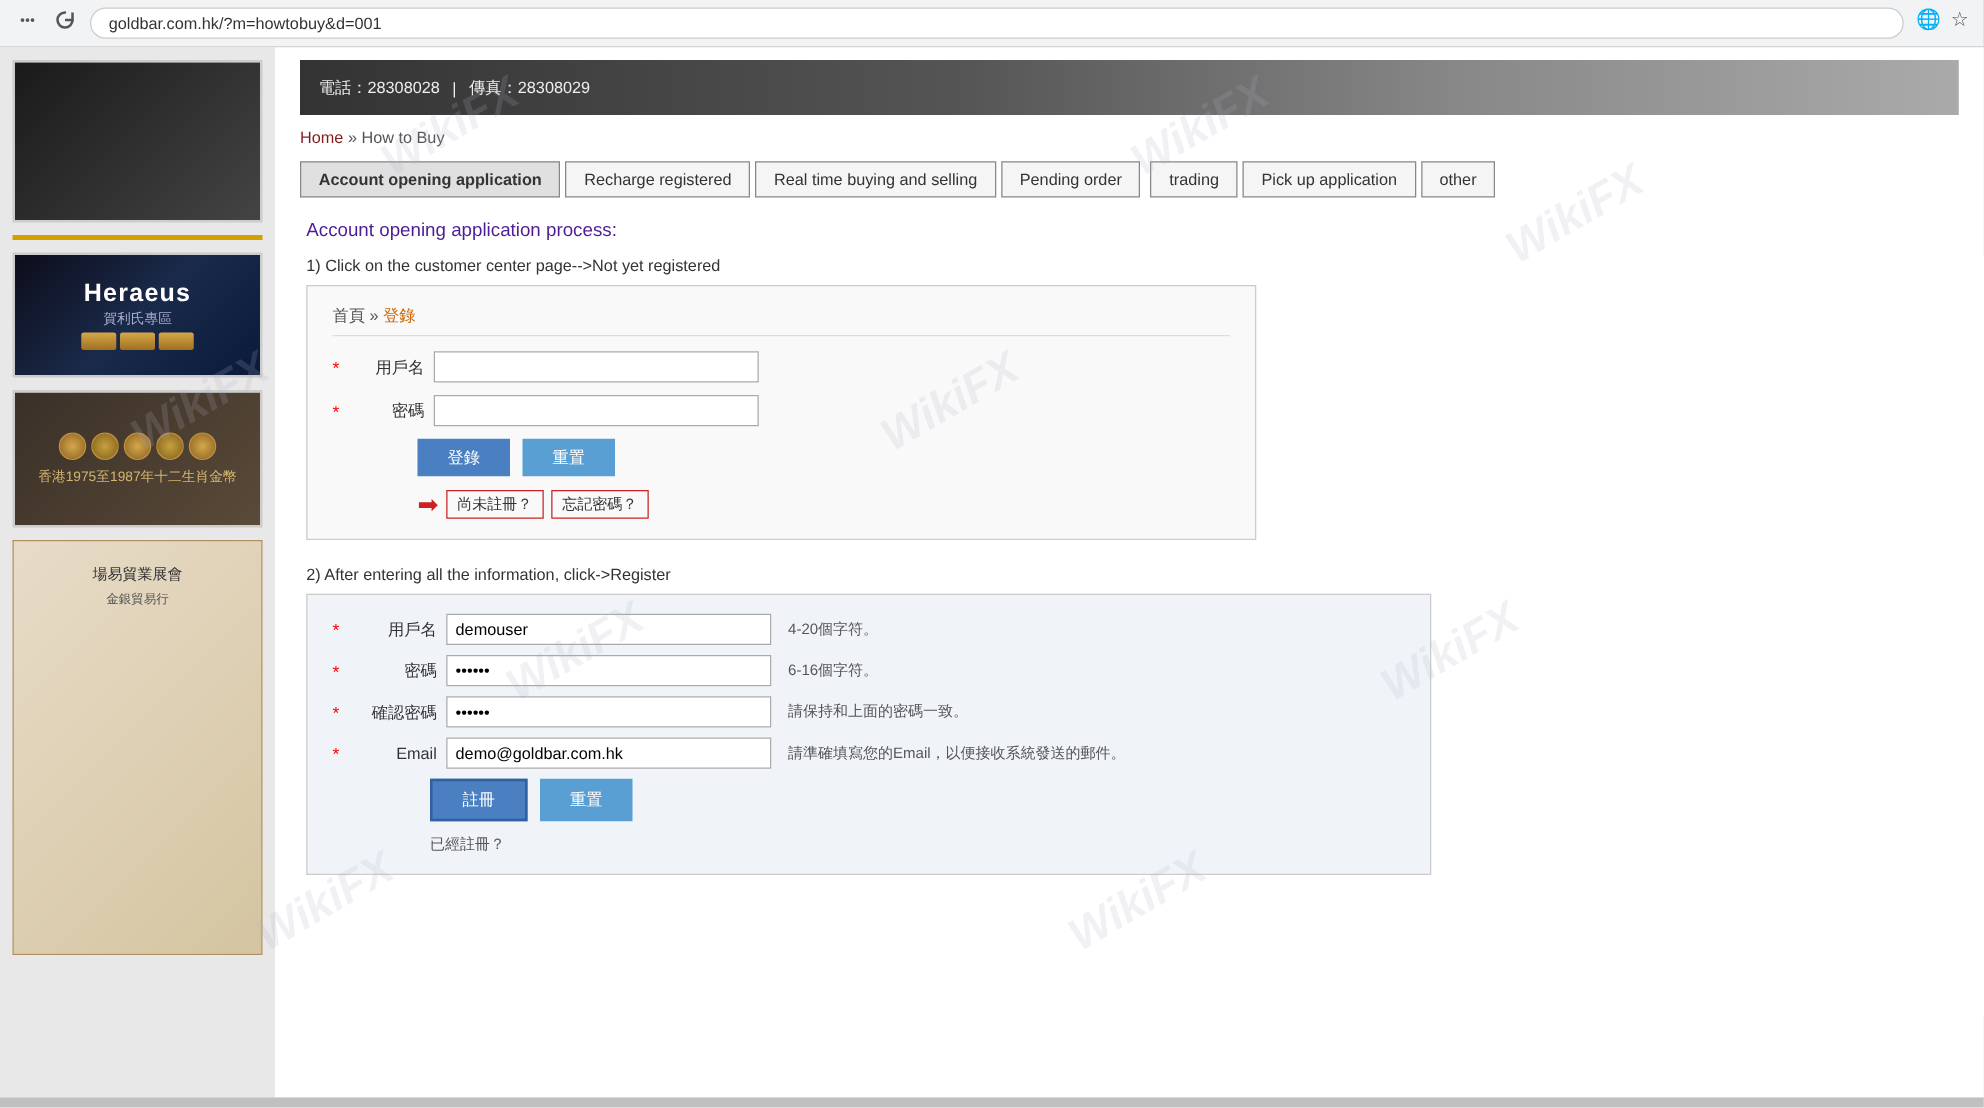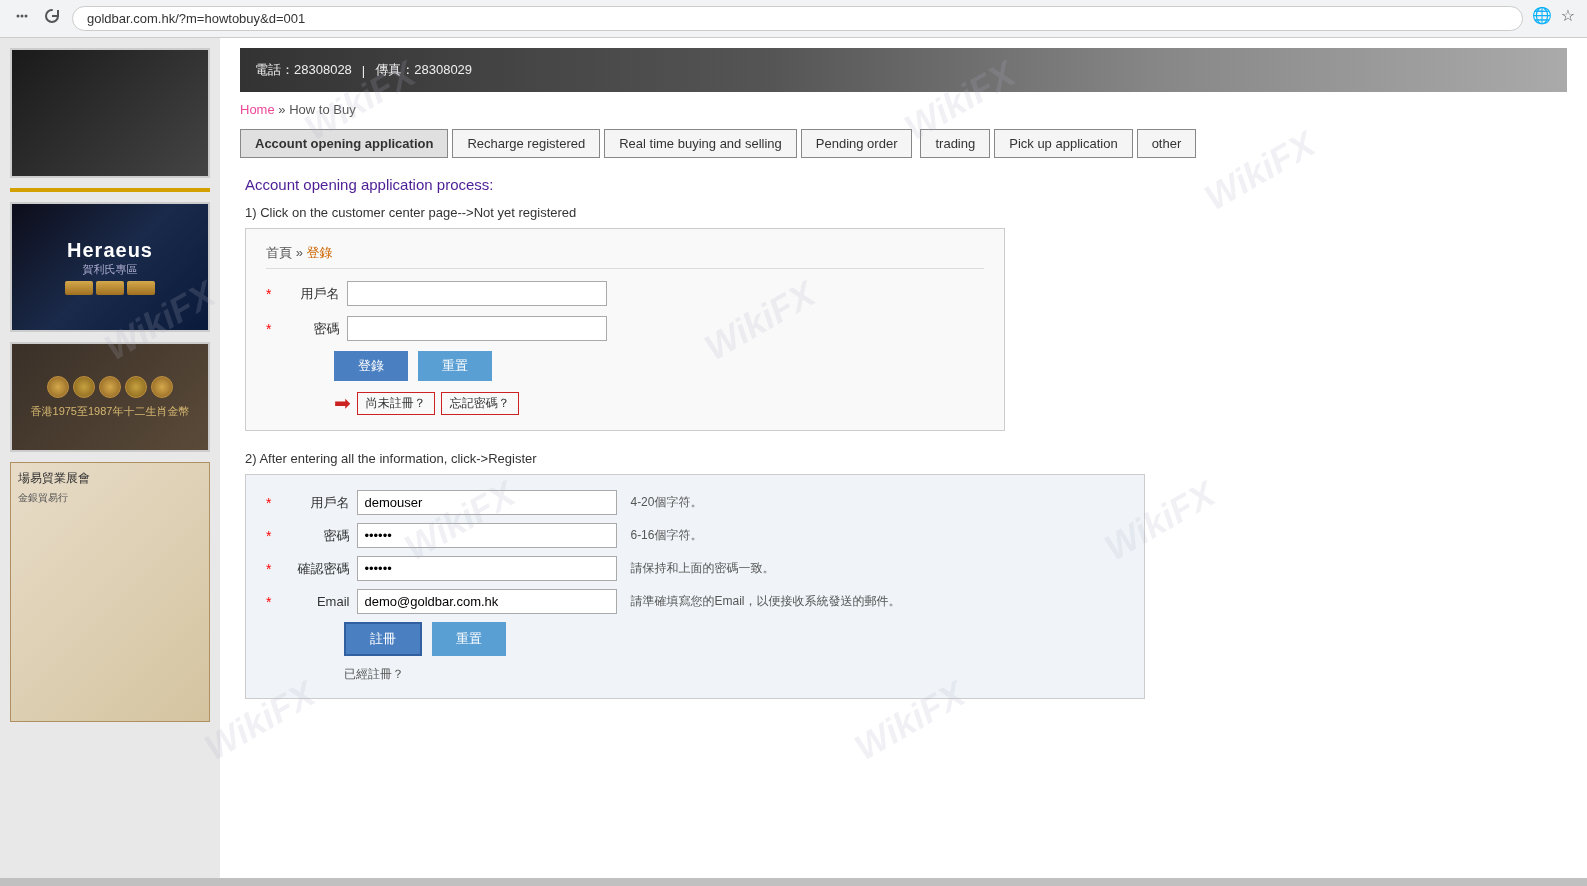--- a/index.html
+++ b/index.html
@@ -149,21 +149,21 @@
       font-size: 13px;
       gap: 10px;
     }
     
     .breadcrumb {
       font-size: 13px;
       margin-bottom: 12px;
       color: #555;
     }
     .breadcrumb a {
-      color: #ec4899;
+      color: #7f1d1d;
       text-decoration: none;
     }
     
     .nav-tabs {
       display: flex;
       flex-wrap: wrap;
       gap: 4px;
       margin-bottom: 18px;
     }
     .nav-tab {
@@ -374,21 +374,21 @@
     <div class="sidebar-banner announcement">
       <div style="position:relative; width:100%; height:100%; display:flex; align-items:center; justify-content:center;">
 
         <div style="position:absolute; top:0; left:0; right:0; bottom:0; background: linear-gradient(135deg, #1a1a1a 0%, #444 100%);"></div>
         <span class="announcement-text">最新公告</span>
       </div>
     </div>
 
     <div class="yellow-divider"></div>
 
-    <div class="sidebar-banner heraeus" style="height:130px; flex-direction:column; background: linear-gradient(135deg, #0d0d1a 0%, #1a2a4a 50%, #0a1a3a 100%);">
+    <div class="sidebar-banner heraeus" style="height:100px; flex-direction:column; background: linear-gradient(135deg, #0d0d1a 0%, #1a2a4a 50%, #0a1a3a 100%);">
       <div class="heraeus-inner">
         <div class="brand">Heraeus</div>
         <div class="sub">賀利氏專區</div>
 
         <div style="margin-top:4px; display:flex; gap:3px; justify-content:center;">
           <div style="width:28px;height:14px;background:linear-gradient(180deg,#d4a84b,#a07020);border-radius:2px;"></div>
           <div style="width:28px;height:14px;background:linear-gradient(180deg,#d4a84b,#a07020);border-radius:2px;"></div>
           <div style="width:28px;height:14px;background:linear-gradient(180deg,#d4a84b,#a07020);border-radius:2px;"></div>
         </div>
       </div>
@@ -399,21 +399,21 @@
       <div style="display:flex; gap:4px; margin-bottom:6px; flex-wrap:wrap; justify-content:center;">
         <div style="width:22px;height:22px;border-radius:50%;background:radial-gradient(circle,#d4a84b,#8a6020);border:1px solid #c09040;"></div>
         <div style="width:22px;height:22px;border-radius:50%;background:radial-gradient(circle,#c8a040,#806018);border:1px solid #c09040;"></div>
         <div style="width:22px;height:22px;border-radius:50%;background:radial-gradient(circle,#d4a84b,#8a6020);border:1px solid #c09040;"></div>
         <div style="width:22px;height:22px;border-radius:50%;background:radial-gradient(circle,#c8a040,#806018);border:1px solid #c09040;"></div>
         <div style="width:22px;height:22px;border-radius:50%;background:radial-gradient(circle,#d4a84b,#8a6020);border:1px solid #c09040;"></div>
       </div>
       <div style="font-size:11px; text-align:center; color:#d4b570; padding:0 4px;">香港1975至1987年十二生肖金幣</div>
     </div>
 
-    <div class="sidebar-banner document" style="height:260px; background: linear-gradient(135deg, #e8dcc8 0%, #d4c4a0 100%); border:1px solid #b09060; padding:7px; display:flex; flex-direction:column; align-items:flex-start; justify-content:flex-start;">
+    <div class="sidebar-banner document" style="height:332px; background: linear-gradient(135deg, #e8dcc8 0%, #d4c4a0 100%); border:1px solid #b09060; padding:18px; display:flex; flex-direction:column; align-items:center; justify-content:flex-start;">
       <div style="font-size:12px; color:#333; text-align:center; margin-bottom:4px;">場易貿業展會</div>
       <div style="font-size:10px; color:#555; text-align:center; margin-bottom:6px;">金銀貿易行</div>
     </div>
 
   </div>
 
   <div class="main-content">
 
     <div class="top-banner">
       <span>電話：28308028</span>

